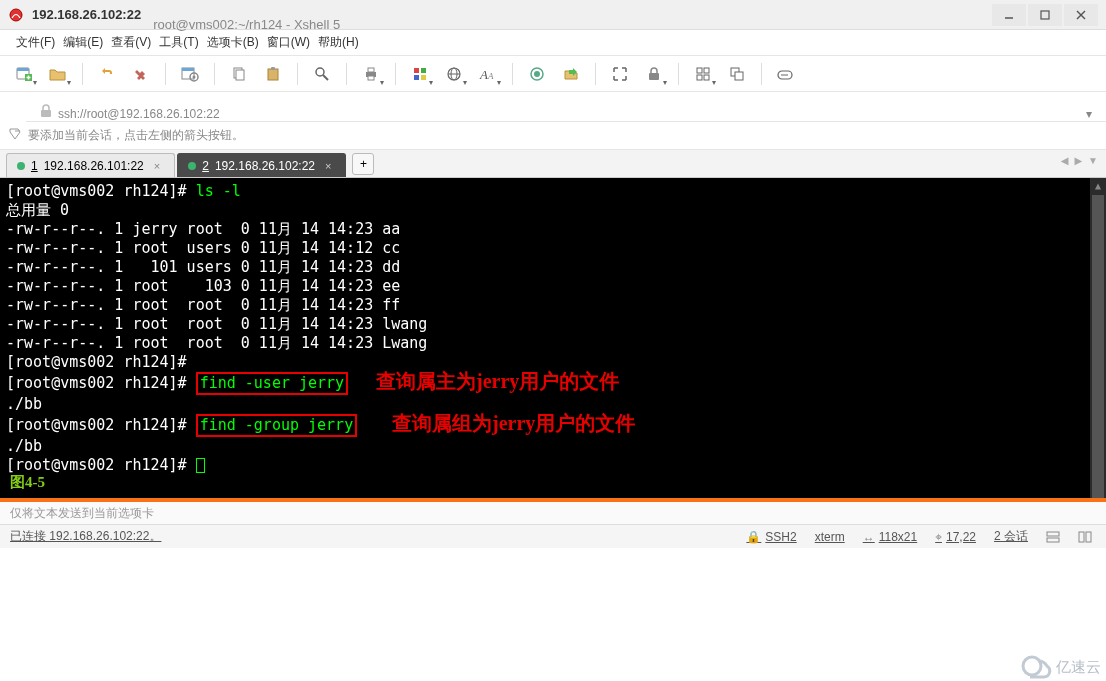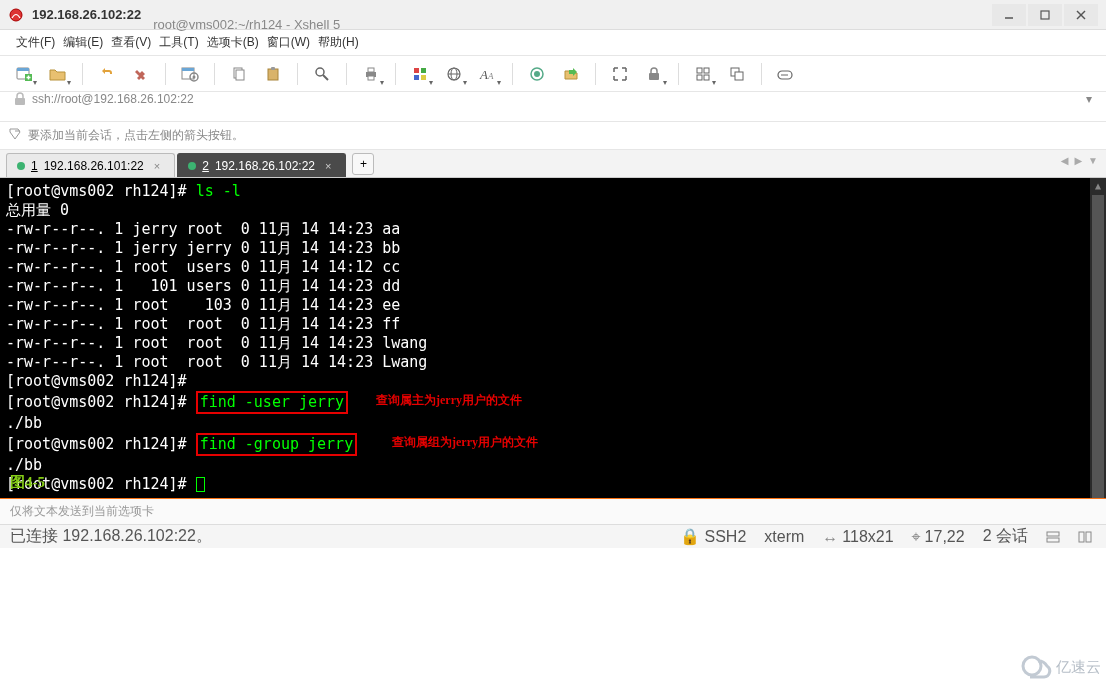--- a/index.html
+++ b/index.html
@@ -13,50 +13,50 @@
 .win-btn { width: 34px; height: 22px; display: flex; align-items: center; justify-content: center; background: #e8e8e8; color: #555; border: none; cursor: pointer; }
 
 .menubar { height: 26px; display: flex; align-items: center; padding: 0 12px; color: #333; border-bottom: 1px solid #e6e6e6; }
 .menu-item { cursor: pointer; padding: 3px 4px; }
 
 .toolbar { height: 36px; display: flex; align-items: center; padding: 0 10px; gap: 6px; border-bottom: 1px solid #e6e6e6; }
 .tb-btn { width: 28px; height: 28px; display: flex; align-items: center; justify-content: center; border: none; background: transparent; cursor: pointer; color: #444; position: relative; }
 .tb-btn.dd::after { content: "▾"; font-size: 8px; position: absolute; right: 1px; bottom: 1px; color: #666; }
 .tb-sep { width: 1px; height: 22px; background: #ddd; margin: 0 4px; }
 
-.addrbar { height: 30px; display: flex; align-items: flex-start; padding: 0 14px; border-bottom: 1px solid #e6e6e6; color: #888; gap: 6px; }
+.addrbar { height: 30px; display: flex; align-items: flex-end; padding: 0 14px; border-bottom: 1px solid #e6e6e6; color: #888; gap: 6px; margin-left: 26px; }
 .addrbar .lock { color: #999; }
 .addrbar .dd { margin-left: auto; color: #888; cursor: pointer; }
 
 .hintbar { height: 28px; display: flex; align-items: center; padding: 0 8px; border-bottom: 1px solid #e6e6e6; color: #888; gap: 6px; }
 
 .tabbar { height: 28px; background: #f3f3f3; display: flex; align-items: flex-end; padding: 0 6px; border-bottom: 1px solid #ccc; position: relative; }
 .ses-tab { height: 24px; padding: 0 14px 0 10px; display: flex; align-items: center; gap: 6px; border: 1px solid #bbb; border-bottom: none; border-radius: 3px 3px 0 0; margin-right: 2px; background: #eaeaea; cursor: pointer; font-size: 12px; position: relative; }
 .ses-tab .dot { width: 8px; height: 8px; border-radius: 50%; background: #3cb371; }
 .ses-tab .num { text-decoration: underline; }
 .ses-tab .close { color: #888; margin-left: 4px; font-size: 11px; }
 .ses-tab.active { background: #4a4a4a; color: #fff; border-color: #4a4a4a; }
 .ses-tab.active .close { color: #ccc; }
 .add-tab { width: 22px; height: 22px; border: 1px solid #bbb; border-radius: 3px; display: flex; align-items: center; justify-content: center; cursor: pointer; background: #f8f8f8; margin-left: 4px; margin-bottom: 2px; }
 .tab-nav { position: absolute; right: 8px; top: 5px; display: flex; gap: 6px; color: #aaa; font-size: 10px; }
 .tab-nav span { cursor: pointer; }
 
 .terminal { background: #000; color: #fff; font-family: "NSimSun","Consolas",monospace; font-size: 15px; line-height: 19px; padding: 4px 6px; height: 320px; position: relative; overflow: hidden; }
 .terminal .line { white-space: pre; position: relative; }
 .green { color: #00ff00; }
 .red-box { border: 2px solid #e60000; padding: 0 2px; display: inline-block; }
-.anno { color: #e60000; font-size: 12px; font-family: "Microsoft YaHei"; font-weight: bold; position: absolute; }
+.anno { color: #e60000; font-size: 20px; font-family: "Microsoft YaHei"; font-weight: bold; position: absolute; }
 .cursor { display:inline-block; width:9px; height:15px; border:1px solid #00ff00; vertical-align: middle; }
 .figlabel { position: absolute; left: 10px; bottom: 6px; color: #84cc16; font-weight: bold; font-family: "Microsoft YaHei"; font-size: 15px; }
 .term-scroll { position:absolute; right:0; top:0; width:16px; height:100%; background:#2b2b2b; }
 .term-scroll .up, .term-scroll .down { height:16px; color:#888; font-size:10px; text-align:center; line-height:16px; cursor:pointer; }
 .term-scroll .thumb { background:#555; height:410px; margin:1px 2px; }
 
-.inputbar { height: 26px; border-top: 1px solid #f97316; display: flex; align-items: center; padding: 0 10px; color: #999; background: #fafafa; }
-.statusbar { height: 24px; border-top: 1px solid #ddd; display: flex; align-items: center; padding: 0 10px; color: #555; background: #f5f5f5; font-size: 16px; }
+.inputbar { height: 26px; border-top: 4px solid #f97316; display: flex; align-items: center; padding: 0 10px; color: #999; background: #fafafa; }
+.statusbar { height: 24px; border-top: 1px solid #ddd; display: flex; align-items: center; padding: 0 10px; color: #555; background: #f5f5f5; font-size: 12px; text-decoration: underline; }
 .statusbar .seg { margin-right: 18px; display: flex; align-items: center; gap: 4px; }
 .statusbar .spacer { flex: 1; }
 .statusbar .icon { color: #888; }
 
 .watermark { position: absolute; right: 0; bottom: 0; width: 90px; height: 30px; z-index: 50; opacity: 0.9; pointer-events: none; }
 </style>
 </head>
 <body>
 
 <div class="titlebar">
@@ -269,21 +269,20 @@
     <span>◀</span>
     <span>▶</span>
     <span>▼</span>
   </div>
 </div>
 
 <div class="terminal">
   <div class="line"><span>[root@vms002 rh124]# </span><span class="green">ls -l</span></div>
   <div class="line">总用量 0</div>
   <div class="line">-rw-r--r--. 1 jerry root  0 11月 14 14:23 aa</div>
-  <div class="line">-rw-r--r--. 1 jerry jerry 0 11月 14 14:23 bb</div>
   <div class="line">-rw-r--r--. 1 root  users 0 11月 14 14:12 cc</div>
   <div class="line">-rw-r--r--. 1   101 users 0 11月 14 14:23 dd</div>
   <div class="line">-rw-r--r--. 1 root    103 0 11月 14 14:23 ee</div>
   <div class="line">-rw-r--r--. 1 root  root  0 11月 14 14:23 ff</div>
   <div class="line">-rw-r--r--. 1 root  root  0 11月 14 14:23 lwang</div>
   <div class="line">-rw-r--r--. 1 root  root  0 11月 14 14:23 Lwang</div>
   <div class="line"><span>[root@vms002 rh124]# </span></div>
   <div class="line"><span>[root@vms002 rh124]# </span><span class="green red-box">find -user jerry</span><span class="anno" style="left:370px;">查询属主为jerry用户的文件</span></div>
   <div class="line">./bb</div>
   <div class="line"><span>[root@vms002 rh124]# </span><span class="green red-box">find -group jerry</span><span class="anno" style="left:386px;">查询属组为jerry用户的文件</span></div>

